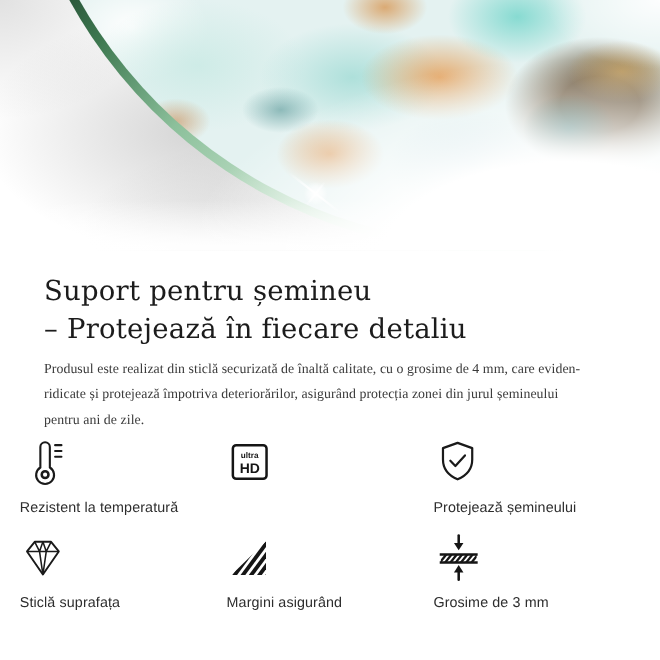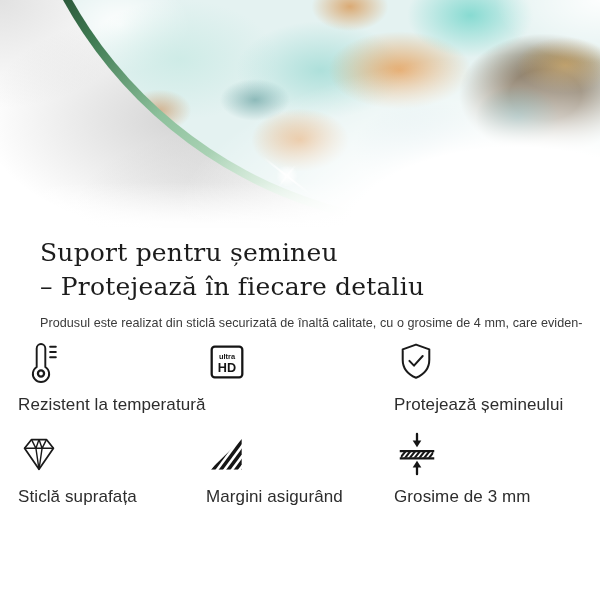--- a/index.html
+++ b/index.html
@@ -51,34 +51,34 @@
     background:radial-gradient(circle, rgba(255,255,255,1) 0%, rgba(255,255,255,0.55) 40%, rgba(255,255,255,0) 70%);}
   .sparkle .ray1{position:absolute;left:-31px;top:-1px;width:62px;height:2px;border-radius:2px;
     background:linear-gradient(90deg, rgba(255,255,255,0), #fff 45%, #fff 55%, rgba(255,255,255,0));
     transform:rotate(38deg);}
   .sparkle .ray2{position:absolute;left:-14px;top:-1px;width:28px;height:2px;border-radius:2px;
     background:linear-gradient(90deg, rgba(255,255,255,0), #fff 48%, #fff 52%, rgba(255,255,255,0));
     transform:rotate(-52deg);}
   
   .text-block{padding:0 40px;}
   h1{
-    margin:8px 0 0 0;font-family:"DejaVu Serif", serif;font-weight:400;
+    margin:20px 0 0 0;font-family:"DejaVu Serif", serif;font-weight:400;
     font-size:25px;line-height:34px;color:#1c1c1c;letter-spacing:0.2px;
   }
-  .desc{margin-top:8px;}
+  .desc{margin-top:8px;font-family:Liberation Serif, serif;}
   .desc-line{
     font-size:12.6px;line-height:23px;color:#3a3a3a;white-space:nowrap;letter-spacing:0.05px;
   }
   
   .features{
     margin-top:4px;display:grid;grid-template-columns:1fr 1fr 1fr;row-gap:16px;padding:0 18px;
   }
   .feature{display:flex;flex-direction:column;align-items:flex-start;}
   .icon-box{height:46px;display:flex;align-items:center;justify-content:center;}
-  .feature-label{margin-top:10px;font-size:17px;color:#2d2d2d;text-align:center;letter-spacing:0.1px;}
+  .feature-label{margin-top:10px;font-size:13px;color:#2d2d2d;text-align:center;letter-spacing:0.1px;}
   svg{display:block;}
   .svg-text-small{font-family:"Liberation Sans", sans-serif;font-weight:700;font-size:8.5px;fill:#151515;}
   .svg-text-big{font-family:"Liberation Sans", sans-serif;font-weight:700;font-size:14.5px;fill:#151515;}
 </style>
 </head>
 <body>
 
 <div class="hero">
   <div class="hero-shadow"></div>
   <div class="glass-edge"></div>
@@ -91,20 +91,22 @@
   </div>
 </div>
 
 <div class="text-block">
   <h1>
     <div>Suport pentru șemineu</div>
     <div>– Protejează în fiecare detaliu</div>
   </h1>
   <div class="desc">
     <div class="desc-line">Produsul este realizat din sticlă securizată de înaltă calitate, cu o grosime de 4 mm, care eviden-</div>
+    <div class="desc-line">ridicate și protejează împotriva deteriorărilor, asigurând protecția zonei din jurul șemineului</div>
+    <div class="desc-line">pentru ani de zile.</div>
   </div>
 </div>
 
 <div class="features">
 
   <div class="feature">
     <div class="icon-box">
       <svg width="46" height="46" viewBox="0 0 48 48" fill="none" stroke="#1a1a1a" stroke-width="2" stroke-linecap="round">
         <path d="M19.5 29.2 V9.8 a4.5 4.5 0 0 1 9 0 V29.2 a8.5 8.5 0 1 1 -9 0 Z"></path>
         <circle cx="24" cy="36" r="3.2" stroke-width="2.4"></circle>

